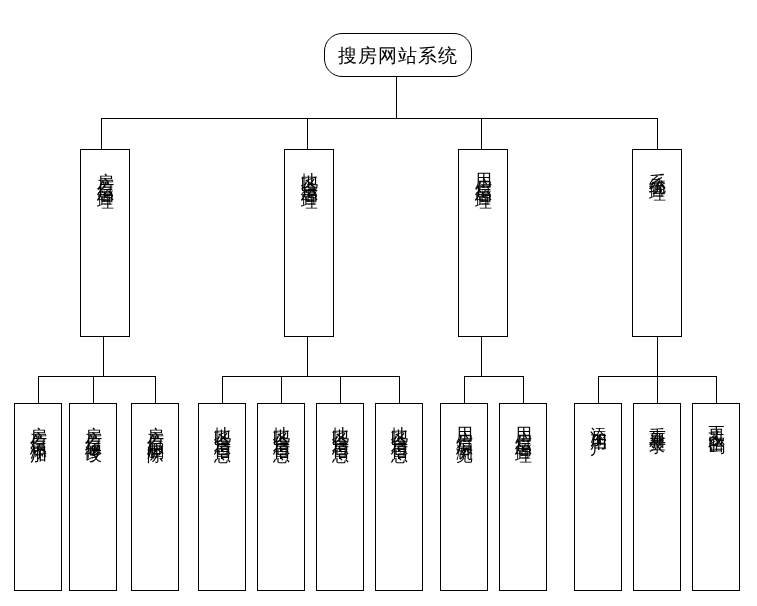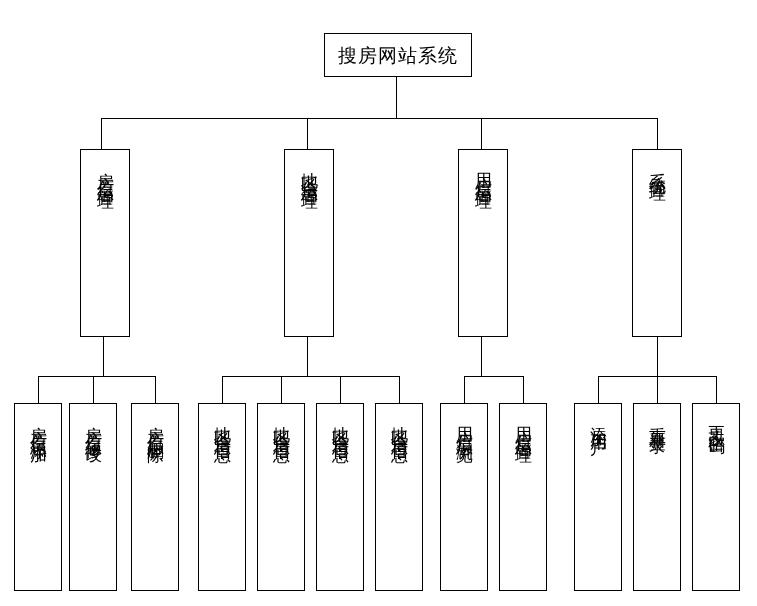--- a/index.html
+++ b/index.html
@@ -29,20 +29,21 @@
   .node .label {
     font-family: "DejaVu Sans", "Liberation Sans", sans-serif;
     color: #000000;
     line-height: 1.28;
     white-space: pre-wrap;
     text-align: center;
   }
   
   .node.root {
     align-items: center;
+    border-radius: 18px;
   }
   .node.root .label {
     font-size: 19px;
     letter-spacing: 1px;
     writing-mode: horizontal-tb;
   }
   
   .node.vert {
     align-items: flex-start;
     padding-top: 9px;

